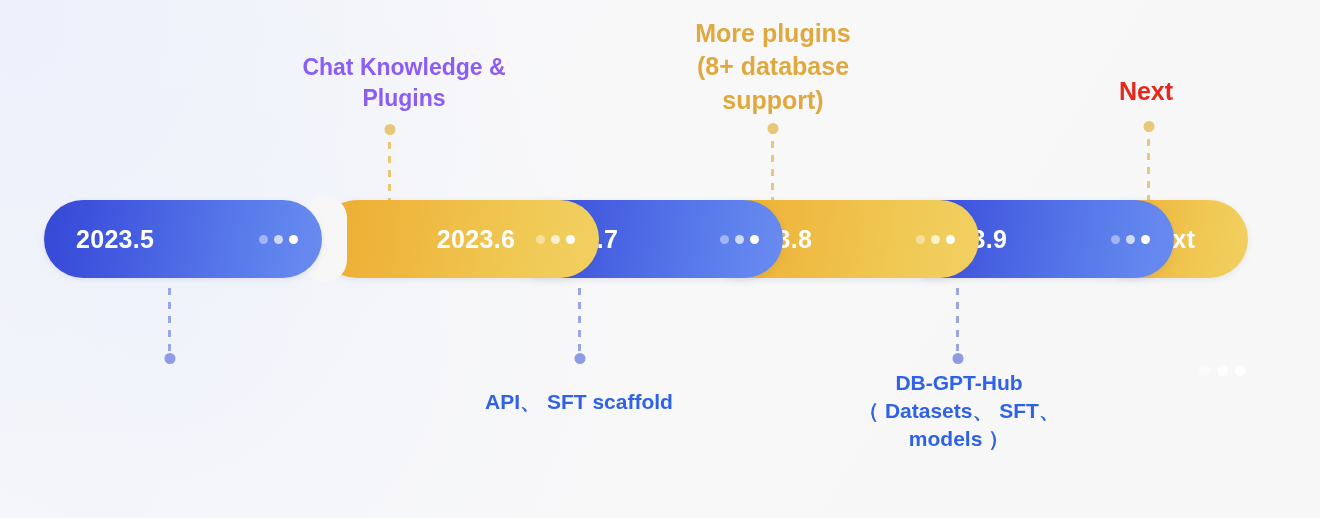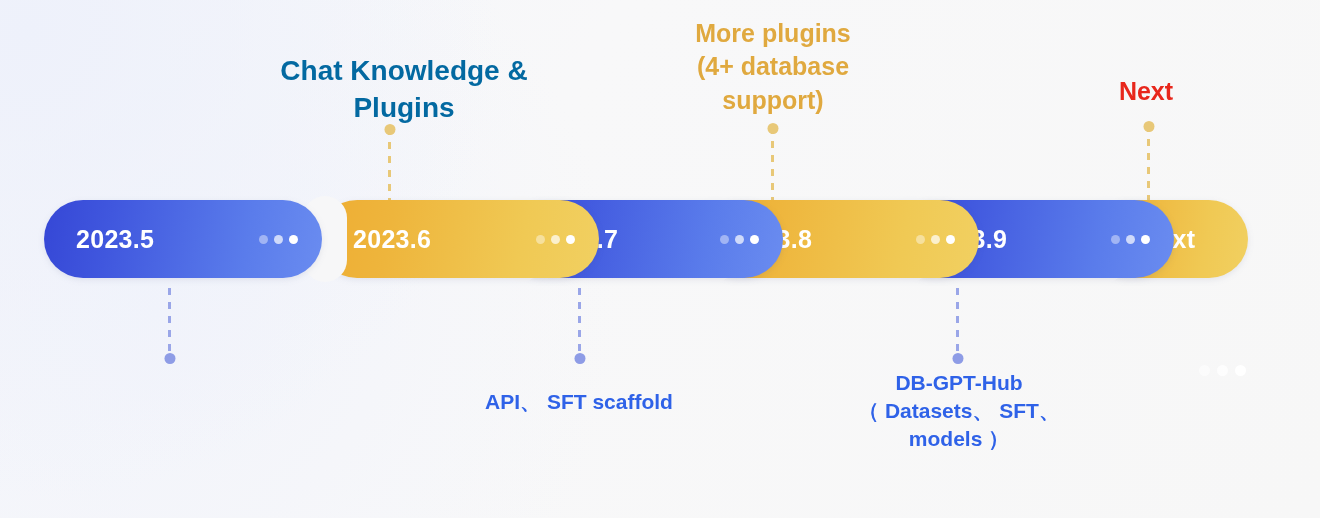--- a/index.html
+++ b/index.html
@@ -88,21 +88,21 @@
   .conn-down .knob{ bottom:-4px; background:#8e9ce6; }
 
   
   .lbl{
     position:absolute;
     text-align:center;
     font-weight:bold;
     line-height:1.33;
     white-space:pre-line;
   }
-  .lbl-dark{ color:#0369a1; font-size:28px; }
+  .lbl-dark{ color:#8b5cf6; font-size:23px; }
   .lbl-amber{ color:#e0a93f; font-size:25px; }
   .lbl-red{ color:#e8271c; font-size:25px; }
   .lbl-blue{ color:#2f62e8; font-size:21px; }
 
   
   #trail{
     position:absolute; left:1199px; top:365px;
     display:flex; gap:7px; align-items:center;
   }
   #trail i{
@@ -117,21 +117,21 @@
 <body>
 
 <div id="bgwrap"></div>
 
 <div class="stage">
 
   <div class="lbl lbl-dark" style="left:254px;top:52px;width:300px;">Chat Knowledge &amp;
 Plugins</div>
 
   <div class="lbl lbl-amber" style="left:662px;top:17px;width:222px;">More plugins
-(4+ database
+(8+ database
 support)</div>
 
   <div class="lbl lbl-red" style="left:1078px;top:75px;width:136px;">Next</div>
 
   <div class="conn conn-up" style="left:388px;top:128px;height:72px;">
     <span class="knob"></span>
     <span class="line"></span>
   </div>
 
   <div class="conn conn-up" style="left:771px;top:127px;height:73px;">
@@ -149,21 +149,21 @@
     <div class="seg seg-blue" style="left:0px;width:278px;z-index:12;">
       <span class="seg-label" style="margin-left:32px;">2023.5</span>
       <span class="dots" style="right:24px;">
         <i></i>
           <i></i>
           <i></i>
       </span>
     </div>
     <div class="notch" style="left:259px;z-index:11;"></div>
 
-    <div class="seg seg-yellow" style="left:274px;width:281px;z-index:10;">
+    <div class="seg seg-yellow" style="left:274px;width:281px;z-index:10;justify-content:center;">
       <span class="seg-label" style="margin-left:35px;">2023.6</span>
       <span class="dots" style="right:24px;">
         <i></i>
           <i></i>
           <i></i>
       </span>
     </div>
     <div class="notch" style="left:455px;z-index:9;"></div>
 
     <div class="seg seg-blue" style="left:461px;width:278px;z-index:8;">

